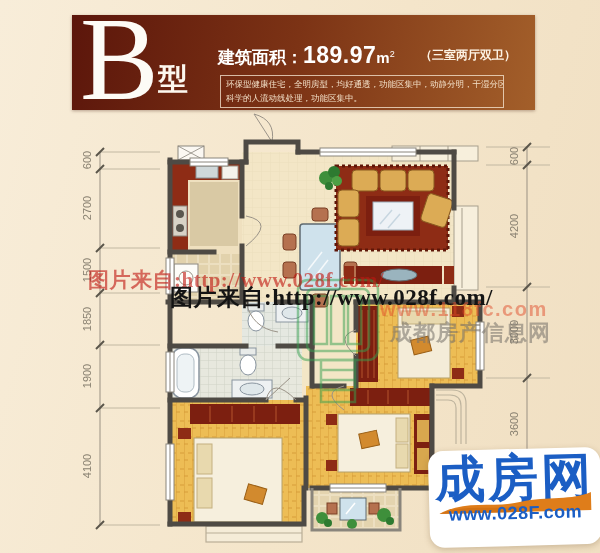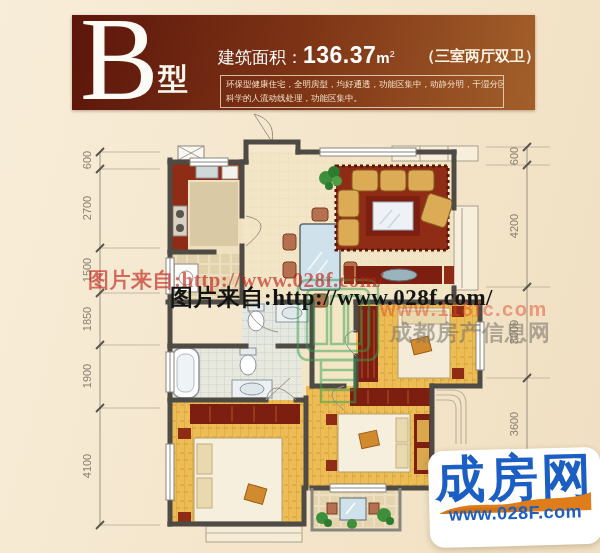--- a/index.html
+++ b/index.html
@@ -16,25 +16,25 @@
   }
   .hdr .bigB{
     position:absolute;left:8px;top:-14px;color:#fdfbf6;
     font-family:"Liberation Serif","DejaVu Serif",serif;
     font-size:118px;line-height:1;font-weight:400;
   }
   .hdr .typ{
     position:absolute;left:86px;top:44px;color:#fdf8ef;font-size:30px;font-weight:bold;
   }
   .hdr .arealine{position:absolute;left:146px;top:27px;width:310px;color:#fff;white-space:nowrap;}
-  .hdr .arealine .lbl{font-size:17px;font-weight:normal;margin-top:13px;}
+  .hdr .arealine .lbl{font-size:17px;font-weight:bold;margin-top:13px;}
   .hdr .arealine .val{font-size:23px;font-weight:bold;letter-spacing:.5px;}
   .hdr .arealine .unit{font-size:15px;font-weight:bold;}
   .hdr .arealine sup{font-size:9px;}
-  .hdr .layout{position:absolute;left:348px;top:32px;color:#fdf3e4;font-size:15px;font-weight:bold;white-space:nowrap;}
+  .hdr .layout{position:absolute;left:348px;top:32px;color:#fdf3e4;font-size:12px;font-weight:bold;white-space:nowrap;}
   .hdr .descbox{
     position:absolute;left:148px;top:60px;width:272px;height:27px;
     border:1px solid rgba(250,235,215,.75);
     padding:2px 5px;color:#f3e0c8;font-size:8.5px;line-height:1.6;white-space:nowrap;overflow:hidden;
   }
   
   .wm-red{
     position:absolute;left:88px;top:266px;z-index:4;white-space:nowrap;
     font-family:"Liberation Serif","DejaVu Serif",serif;font-weight:bold;
     font-size:21px;color:rgba(192,24,18,.62);filter:blur(.7px);letter-spacing:.5px;
@@ -354,21 +354,21 @@
     <rect x="52" y="18" width="13" height="48"></rect>
     <rect x="25" y="82" width="34" height="42"></rect>
     <path d="M25,92 h34 M25,102 h34 M25,112 h34"></path>
   </g>
 </svg>
 
 <div class="hdr">
   <div class="bigB">B</div>
   <div class="typ">型</div>
   <div class="arealine">
-    <span class="lbl">建筑面积：</span><span class="val">136.37</span><span class="unit">m</span><sup>2</sup>
+    <span class="lbl">建筑面积：</span><span class="val">189.97</span><span class="unit">m</span><sup>2</sup>
   </div>
   <div class="layout">（三室两厅双卫）</div>
   <div class="descbox">
     <div>环保型健康住宅，全明房型，均好通透，功能区集中，动静分明，干湿分区，</div>
     <div>科学的人流动线处理，功能区集中。</div>
   </div>
 </div>
 
 <div class="wm-red">图片来自:http://www.028f.com/</div>
 <div class="wm-black">图片来自:http://www.028f.com/</div>

